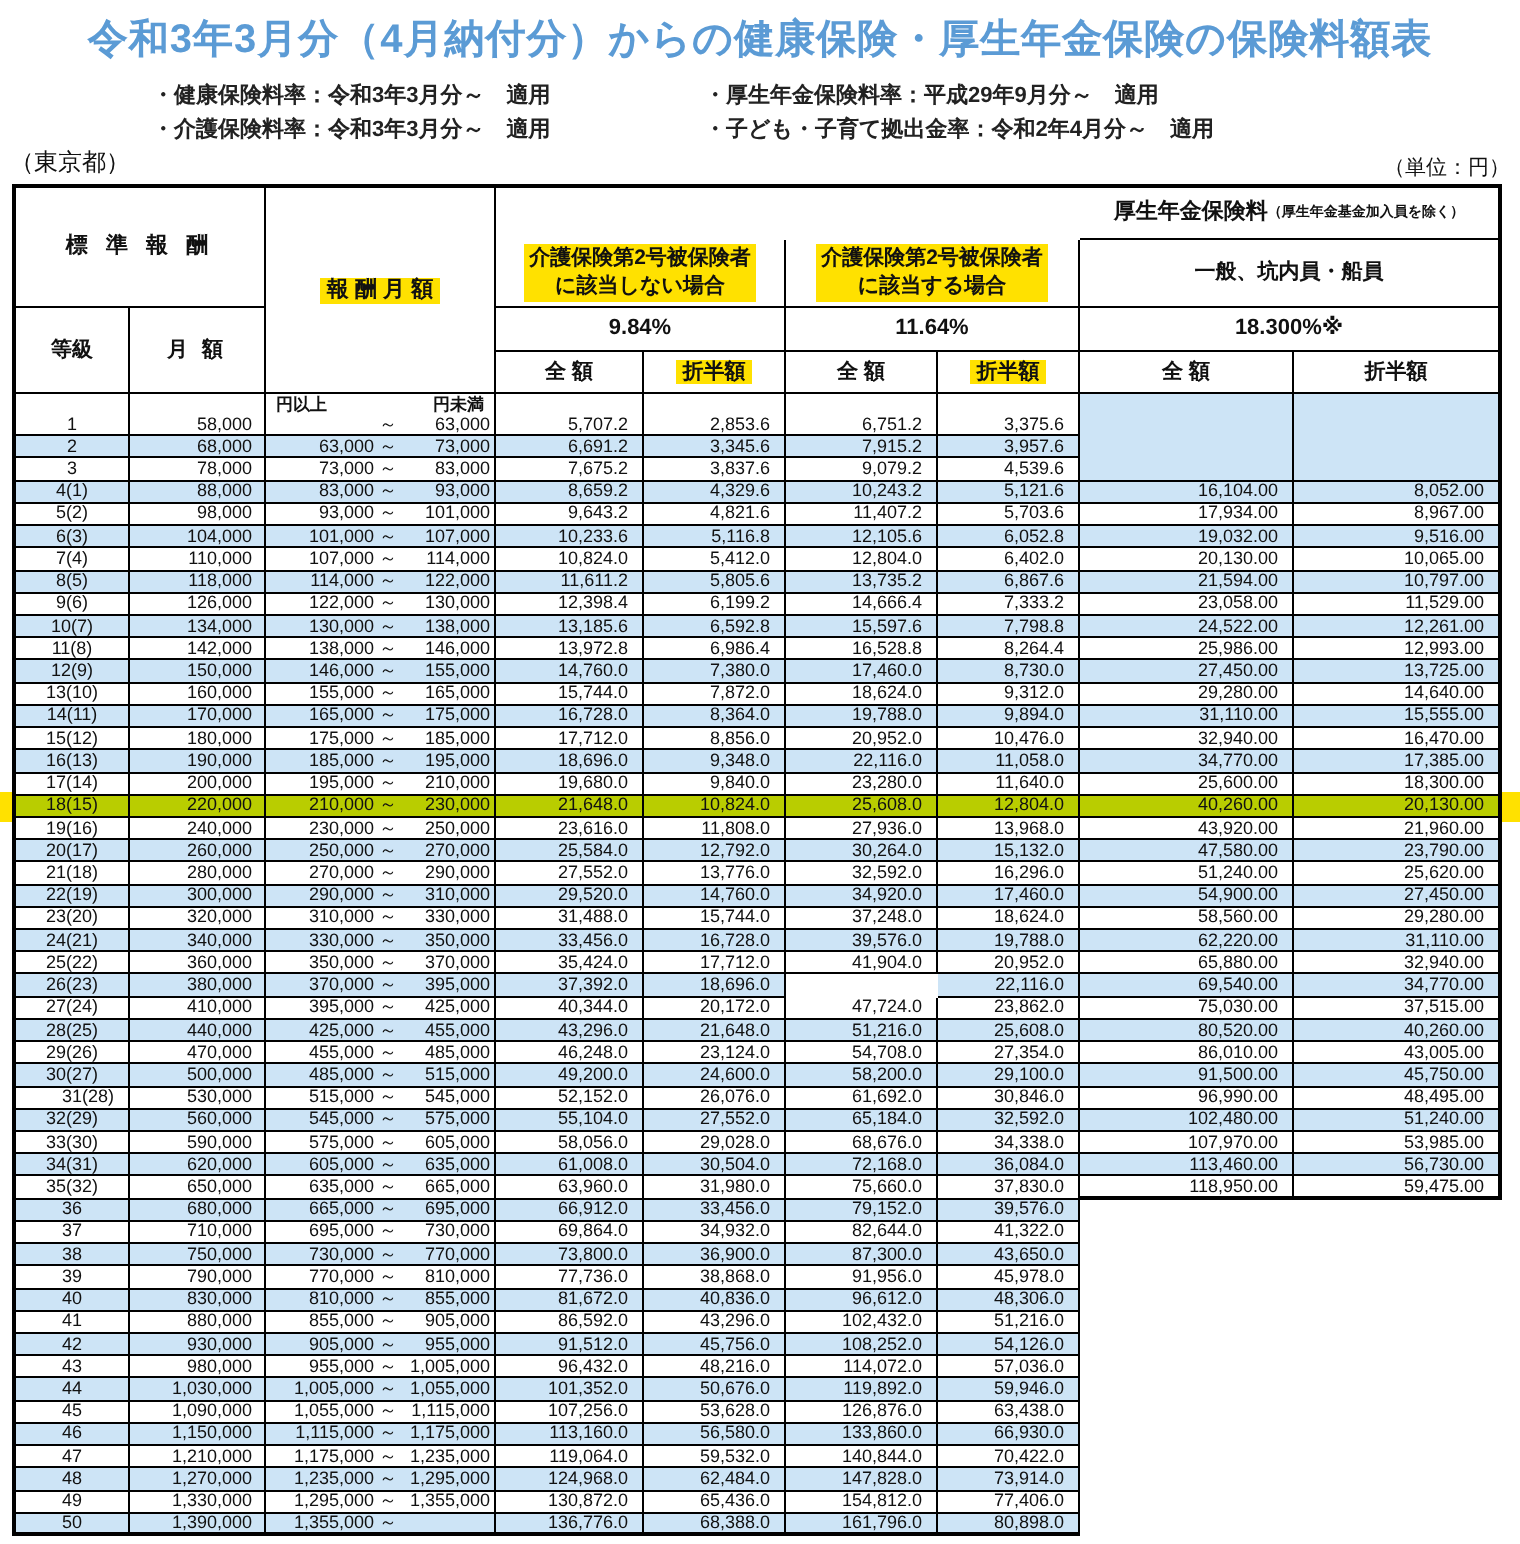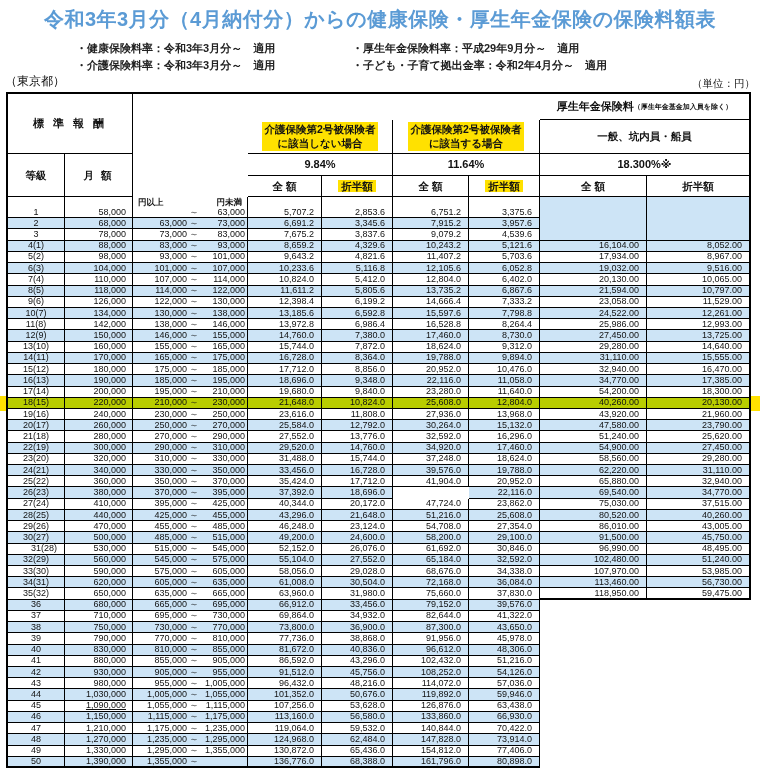--- a/index.html
+++ b/index.html
@@ -79,20 +79,23 @@
   <div>・子ども・子育て拠出金率：令和2年4月分～　適用</div>
 </div>
 
 <div class="abs" id="prefecture">（東京都）</div>
 <div class="abs" id="unit">（単位：円）</div>
 
 <div class="abs" id="stripe"></div>
 
 <div class="abs" id="grid">
     <div class="c hdr" style="grid-area: 1 / 1 / span 2 / span 2; letter-spacing: 3px;">標 準 報 酬</div>
+    <div class="c hdr" style="grid-area: 1 / 3 / span 4 / span 1;">
+      <span class="mark">報 酬 月 額</span>
+    </div>
     <div class="c hdr thickr" style="grid-area: 1 / 8 / span 1 / span 2;">
       <span>厚生年金保険料</span>
       <span class="sub">（厚生年金基金加入員を除く）</span>
     </div>
     <div class="c hdr2 twoline" style="grid-area: 2 / 4 / span 1 / span 2;">
       <span class="mark twoline">介護保険第2号被保険者<br>に該当しない場合</span>
     </div>
     <div class="c hdr2 twoline" style="grid-area: 2 / 6 / span 1 / span 2;">
       <span class="mark twoline">介護保険第2号被保険者<br>に該当する場合</span>
     </div>
@@ -364,21 +367,21 @@
       <span class="range">
         <span class="lo">195,000</span>
         <span class="tl">～</span>
         <span class="hi">210,000</span>
       </span>
     </div>
     <div class="c num " style="grid-area: 22 / 4 / span 1 / span 1;">19,680.0</div>
     <div class="c num " style="grid-area: 22 / 5 / span 1 / span 1;">9,840.0</div>
     <div class="c num " style="grid-area: 22 / 6 / span 1 / span 1;">23,280.0</div>
     <div class="c num " style="grid-area: 22 / 7 / span 1 / span 1;">11,640.0</div>
-    <div class="c num " style="grid-area: 22 / 8 / span 1 / span 1;">54,200.00</div>
+    <div class="c num " style="grid-area: 22 / 8 / span 1 / span 1;">25,600.00</div>
     <div class="c num thickr " style="grid-area: 22 / 9 / span 1 / span 1;">18,300.00</div>
     <div class="c grade hl" style="grid-area: 23 / 1 / span 1 / span 1;">18(15)</div>
     <div class="c monthly hl" style="grid-area: 23 / 2 / span 1 / span 1;">220,000</div>
     <div class="c hl" style="grid-area: 23 / 3 / span 1 / span 1;">
       <span class="range">
         <span class="lo">210,000</span>
         <span class="tl">～</span>
         <span class="hi">230,000</span>
       </span>
     </div>
@@ -754,21 +757,21 @@
         <span class="lo">1,005,000</span>
         <span class="tl">～</span>
         <span class="hi">1,055,000</span>
       </span>
     </div>
     <div class="c num blue" style="grid-area: 49 / 4 / span 1 / span 1;">101,352.0</div>
     <div class="c num blue" style="grid-area: 49 / 5 / span 1 / span 1;">50,676.0</div>
     <div class="c num blue" style="grid-area: 49 / 6 / span 1 / span 1;">119,892.0</div>
     <div class="c num blue" style="grid-area: 49 / 7 / span 1 / span 1;">59,946.0</div>
     <div class="c grade " style="grid-area: 50 / 1 / span 1 / span 1;">45</div>
-    <div class="c monthly " style="grid-area: 50 / 2 / span 1 / span 1; text-decoration: underline;">1,090,000</div>
+    <div class="c monthly " style="grid-area: 50 / 2 / span 1 / span 1;">1,090,000</div>
     <div class="c " style="grid-area: 50 / 3 / span 1 / span 1;">
       <span class="range">
         <span class="lo">1,055,000</span>
         <span class="tl">～</span>
         <span class="hi">1,115,000</span>
       </span>
     </div>
     <div class="c num " style="grid-area: 50 / 4 / span 1 / span 1;">107,256.0</div>
     <div class="c num " style="grid-area: 50 / 5 / span 1 / span 1;">53,628.0</div>
     <div class="c num " style="grid-area: 50 / 6 / span 1 / span 1;">126,876.0</div>

